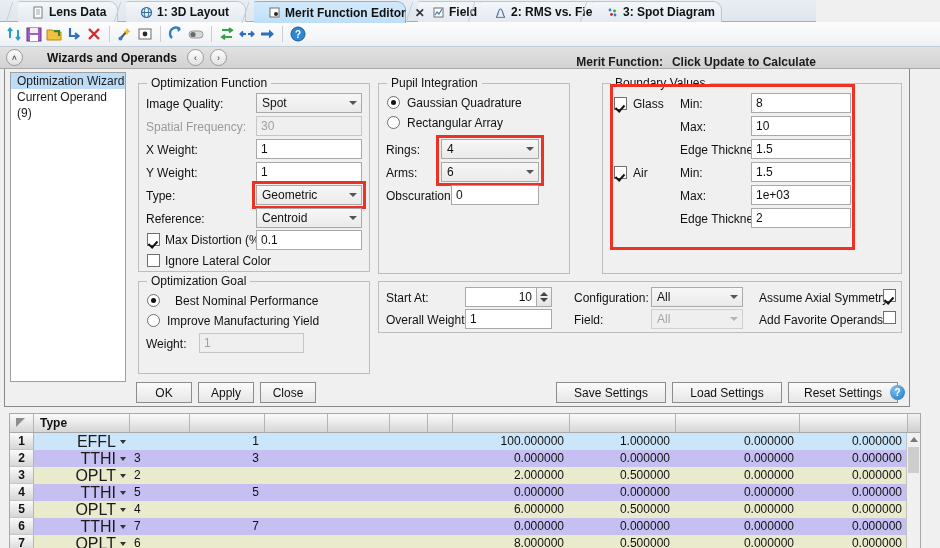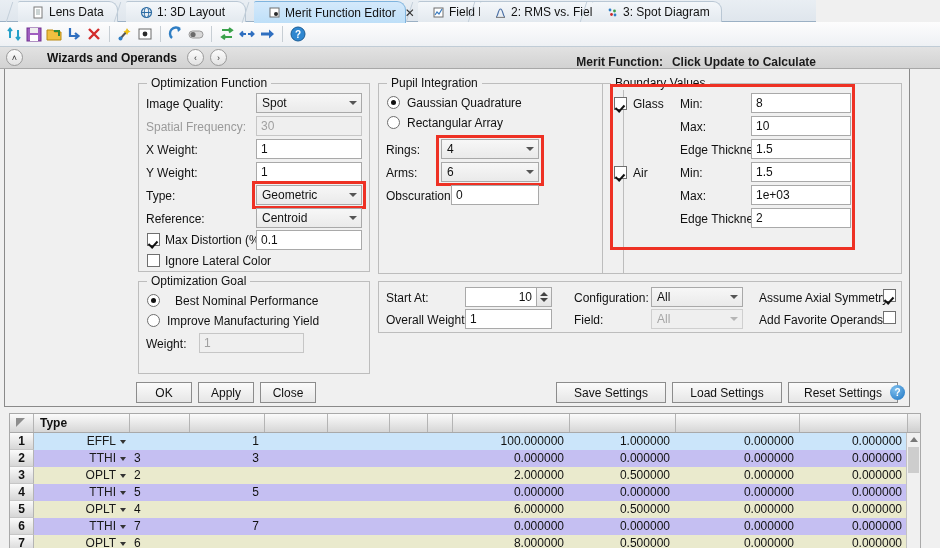--- a/index.html
+++ b/index.html
@@ -10,20 +10,21 @@
     font-family: "Liberation Sans", sans-serif;
     font-size: 12px;
     color: #1a1a1a;
     background: #f0f0f0;
   }
   
   .tabstrip {
     position: absolute; left: 0; top: 0; width: 816px; height: 22px;
     background: linear-gradient(to bottom,#e9eef3 0%, #dfe6ed 100%);
     border-bottom: 1px solid #9bb0c4;
+    font-weight: bold;
   }
   .tab {
     position: absolute; top: 1px; height: 21px;
     display: flex; align-items: center; gap: 4px;
     padding: 0 9px 0 14px;
     font-size: 12px; color: #111;
     background: linear-gradient(to bottom,#f4f7fa 0%, #e3e9ef 100%);
     border-top: 1px solid #b9c7d4;
     border-right: 1px solid #b9c7d4;
     border-top-right-radius: 9px;
@@ -184,21 +185,21 @@
     line-height: 17px; font-size: 12px; font-weight: bold; color:#111;
     text-align: center;
     background: linear-gradient(to bottom,#fbfbfb 0%, #d6d6d6 100%);
     border-right: 1px solid #b4b4b4; border-bottom: 1px solid #c6c6c6;
   }
   .gc {
     position: absolute; top: 0; height: 17px; line-height: 17px;
     font-size: 12px; color:#111; overflow: hidden; white-space: nowrap;
   }
   .gc.r { text-align: right; padding-right: 6px; }
-  .typecell { position:absolute; top:0; height:17px; line-height:17px; font-size:12px; }
+  .typecell { position:absolute; top:0; height:17px; line-height:17px; font-size:16px; }
   .typecell .tname { position:absolute; right: 14px; top: 0; }
   .typecell .tarr {
     position: absolute; right: 4px; top: 7px; width: 0; height: 0;
     border-left: 3px solid transparent; border-right: 3px solid transparent;
     border-top: 4px solid #333;
   }
   .vsb {
     position: absolute; right: 0; top: 19px; width: 14px; bottom: 0;
     background: #f0f0f0; border-left: 1px solid #c3c3c3;
   }
@@ -369,20 +370,24 @@
   <span class="circbtn" style="margin-left:10px;">‹</span>
   <span class="circbtn">›</span>
   <span class="mfbar">
     <span class="mflabel">Merit Function:</span>
     <span class="mfvalue">Click Update to Calculate</span>
   </span>
 </div>
 
 <div class="dialog">
 
+  <div class="sidelist">
+    <div class="sli sel">Optimization Wizard</div>
+    <div class="sli">Current Operand (9)</div>
+  </div>
 
   <div class="grp" style="left:133px;top:14px;width:232px;height:189px;">
     <span class="grplabel">Optimization Function</span>
 
     <span class="lbl" style="left:7px;top:13px;">Image Quality:</span>
     <span class="combo" style="left:117px;top:9px;width:106px;">
       <span>Spot</span>
       <i class="arr"></i>
     </span>
 
@@ -422,21 +427,21 @@
     <span class="rdo on" style="left:8px;top:12px;"></span>
     <span class="lbl" style="left:28px;top:12px;margin-left:8px;">Best Nominal Performance</span>
 
     <span class="rdo" style="left:8px;top:32px;"></span>
     <span class="lbl" style="left:28px;top:32px;">Improve Manufacturing Yield</span>
 
     <span class="lbl" style="left:7px;top:55px;">Weight:</span>
     <span class="txt dis" style="left:60px;top:51px;width:105px;">1</span>
   </div>
 
-  <div class="grp" style="left:373px;top:14px;width:246px;height:191px;">
+  <div class="grp" style="left:373px;top:14px;width:192px;height:191px;">
     <span class="grplabel">Pupil Integration</span>
 
     <span class="rdo on" style="left:8px;top:12px;"></span>
     <span class="lbl" style="left:28px;top:12px;">Gaussian Quadrature</span>
 
     <span class="rdo" style="left:8px;top:32px;"></span>
     <span class="lbl" style="left:28px;top:32px;">Rectangular Array</span>
 
     <span class="lbl" style="left:7px;top:59px;">Rings:</span>
     <span class="combo" style="left:62px;top:55px;width:98px;">

